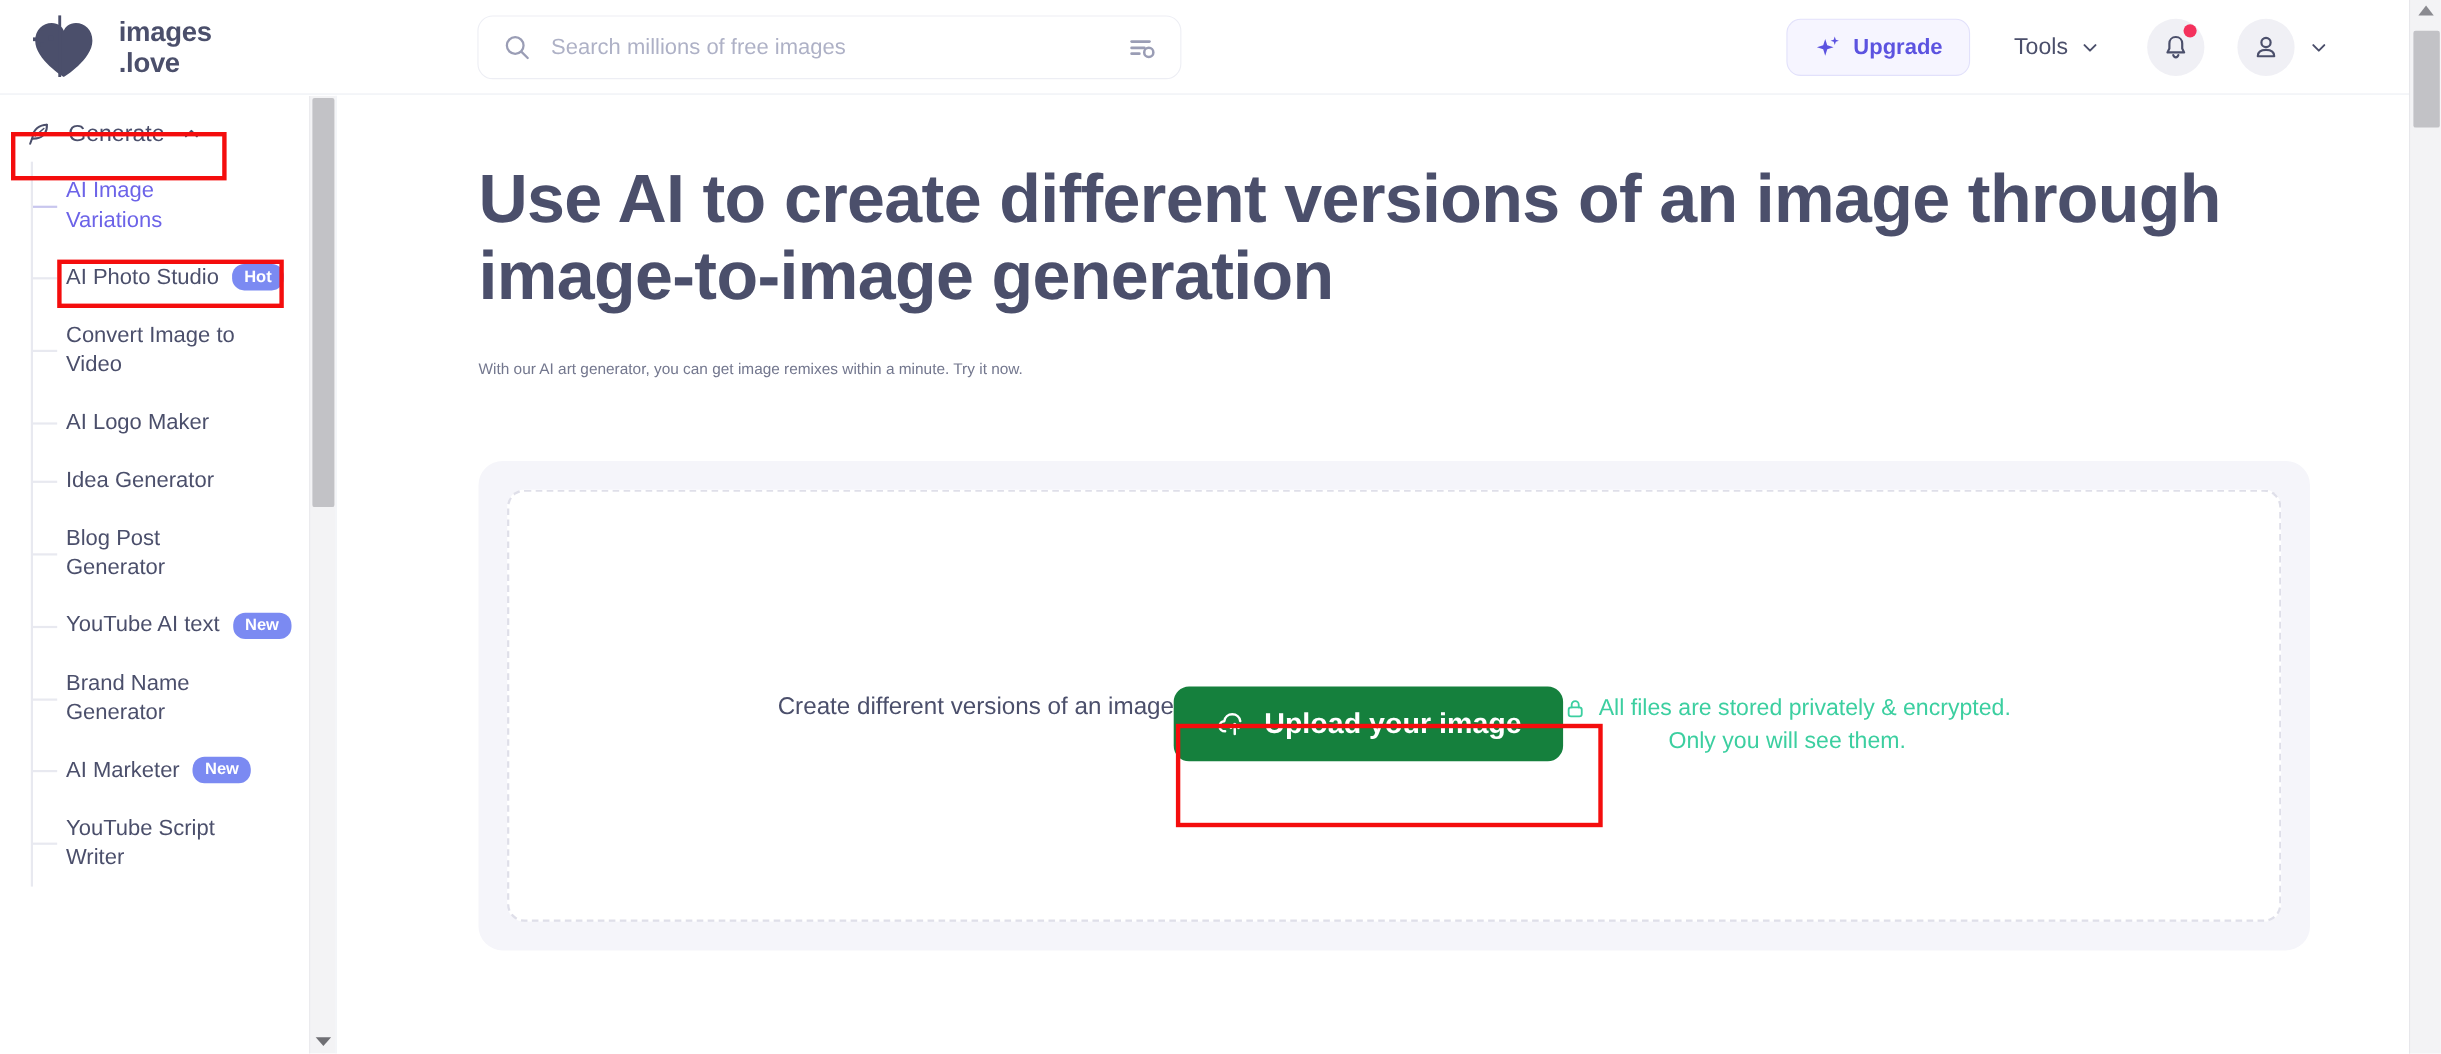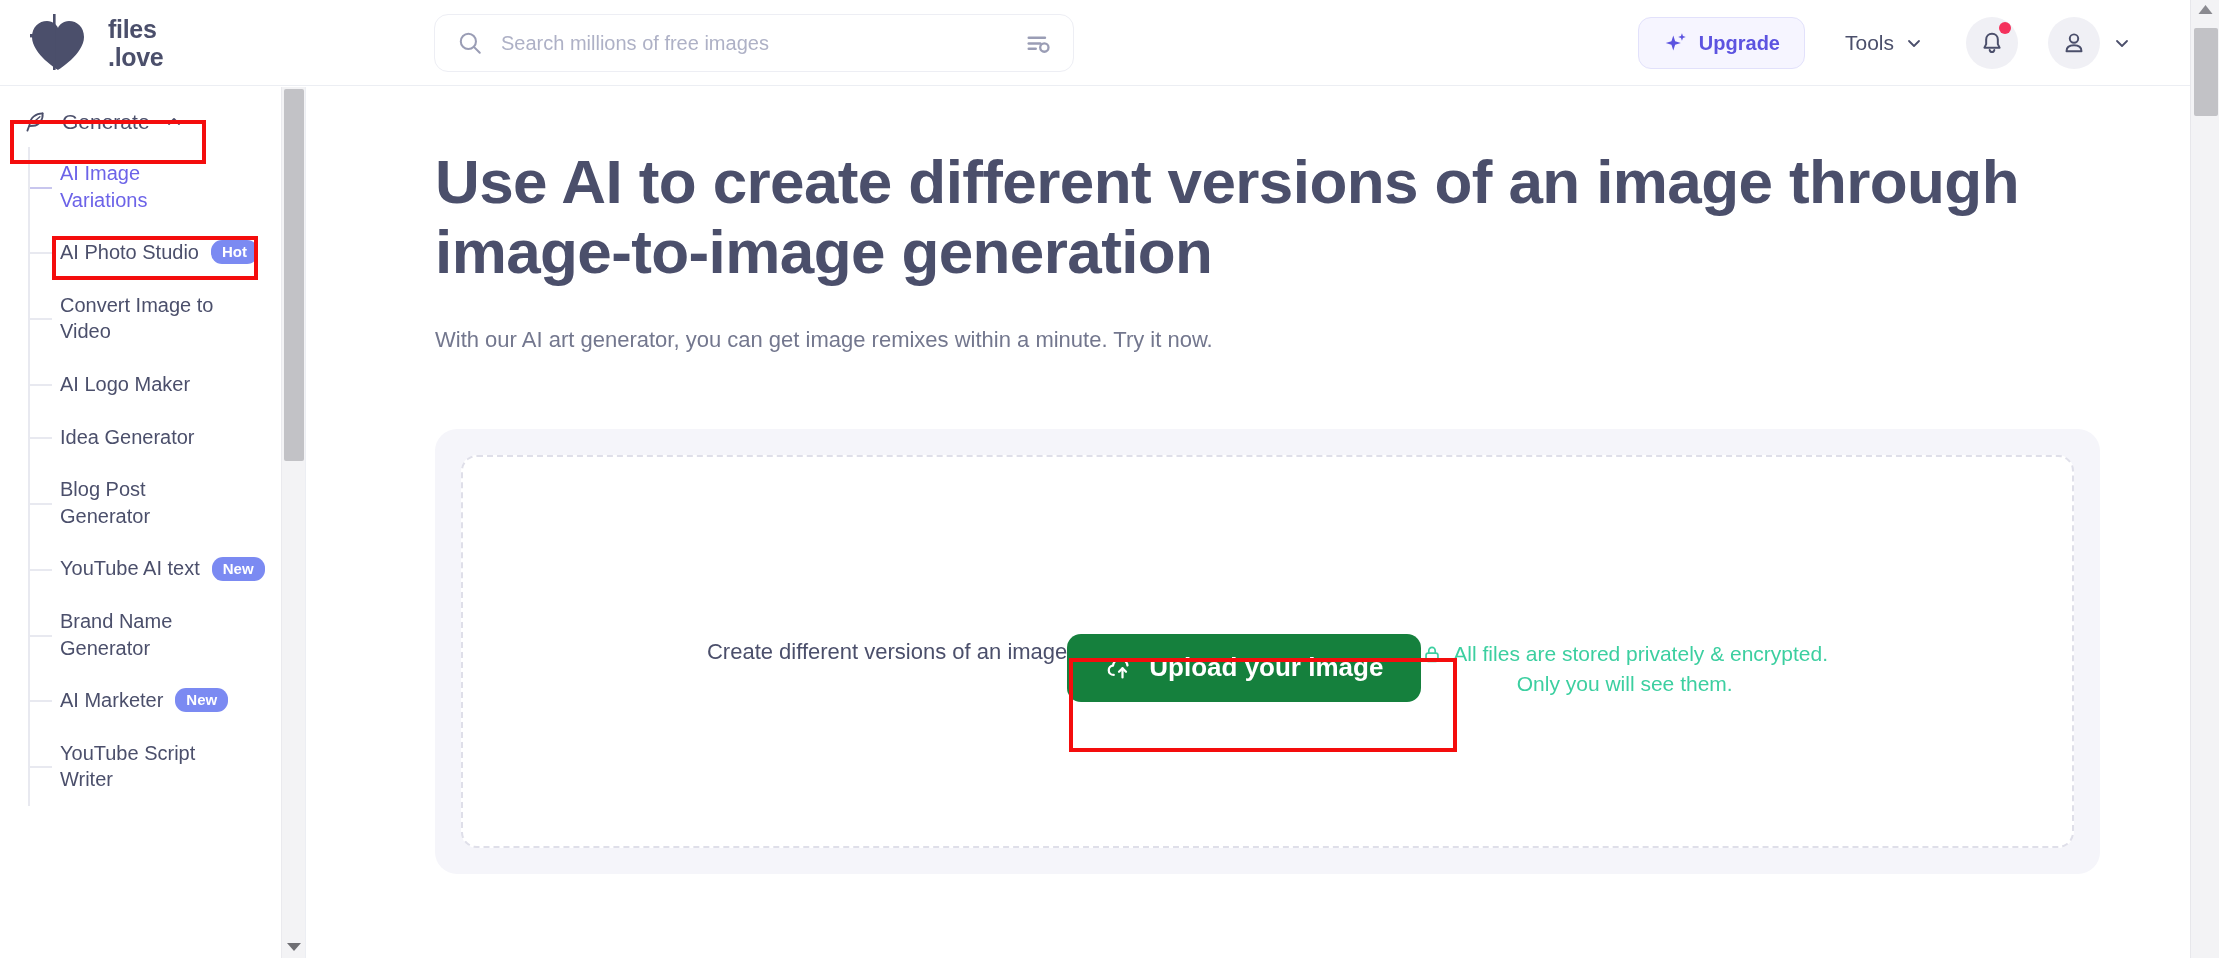--- a/index.html
+++ b/index.html
@@ -40,21 +40,21 @@
   .search-icon { flex: 0 0 auto; margin-right: 18px; }
   .search-input {
     flex: 1 1 auto; border: none; outline: none;
     font-family: "Liberation Sans", sans-serif;
     font-size: 20px; color: #6b6f85; background: transparent;
   }
   .search-input::placeholder { color: #aeb1c6; }
   .filter-icon { flex: 0 0 auto; margin-left: 10px; }
 
   .header-right {
-    position: absolute; right: 58px; top: 0; height: 86px;
+    position: absolute; right: 72px; top: 0; height: 86px;
     display: flex; align-items: center; gap: 0;
   }
   .upgrade-btn {
     display: flex; align-items: center; gap: 10px;
     height: 52px; padding: 0 24px;
     border: 1.5px solid #e2e1fb; border-radius: 13px;
     background: #f6f5ff; cursor: pointer;
   }
   .upgrade-label { font-size: 20px; font-weight: 700; color: #5c53e0; }
   .tools-btn {
@@ -147,21 +147,21 @@
     background: #ffffff; overflow: hidden;
   }
   .h1 {
     margin: 60px 0 0 128px;
     max-width: 1620px;
     font-size: 62px; font-weight: 700; line-height: 1.13;
     color: #4b4f6b; letter-spacing: -0.6px;
   }
   .sub {
     margin: 40px 0 0 128px;
-    font-size: 22px; color: #73778e;
+    font-size: 14px; color: #73778e;
   }
 
   .upload-card {
     margin: 76px 0 0 128px;
     width: 1665px; height: 445px;
     background: #f5f5fa; border-radius: 22px;
     padding: 26px;
   }
   .dropzone {
     width: 100%; height: 100%;
@@ -222,21 +222,21 @@
     <div class="logo-wrap">
       <svg class="logo-mark" viewBox="0 0 72 62">
         <path d="M36 58 C36 58 10 42 10 25 C10 15 17 9 25 9 C31 9 35 13 36 16 C37 13 41 9 47 9 C55 9 62 15 62 25 C62 42 36 58 36 58 Z" fill="#4b4f6b"></path>
         <rect x="31" y="2" width="2.6" height="56" fill="#4b4f6b"></rect>
         <rect x="22" y="20" width="5" height="5" fill="#4b4f6b"></rect>
         <rect x="14" y="16" width="4" height="4" fill="#4b4f6b"></rect>
         <rect x="8" y="22" width="3.4" height="3.4" fill="#4b4f6b"></rect>
         <rect x="15" y="27" width="3" height="3" fill="#4b4f6b"></rect>
       </svg>
       <div class="logo-text">
-        <div>files</div>
+        <div>images</div>
         <div>.love</div>
       </div>
     </div>
 
     <div class="search-wrap">
       <svg class="search-icon" width="26" height="26" viewBox="0 0 24 24" fill="none">
         <circle cx="10.5" cy="10.5" r="7" stroke="#9a9db5" stroke-width="1.9"></circle>
         <path d="M15.8 15.8 L21 21" stroke="#9a9db5" stroke-width="1.9" stroke-linecap="round"></path>
       </svg>
       <input class="search-input" type="text" placeholder="Search millions of free images" style="">

